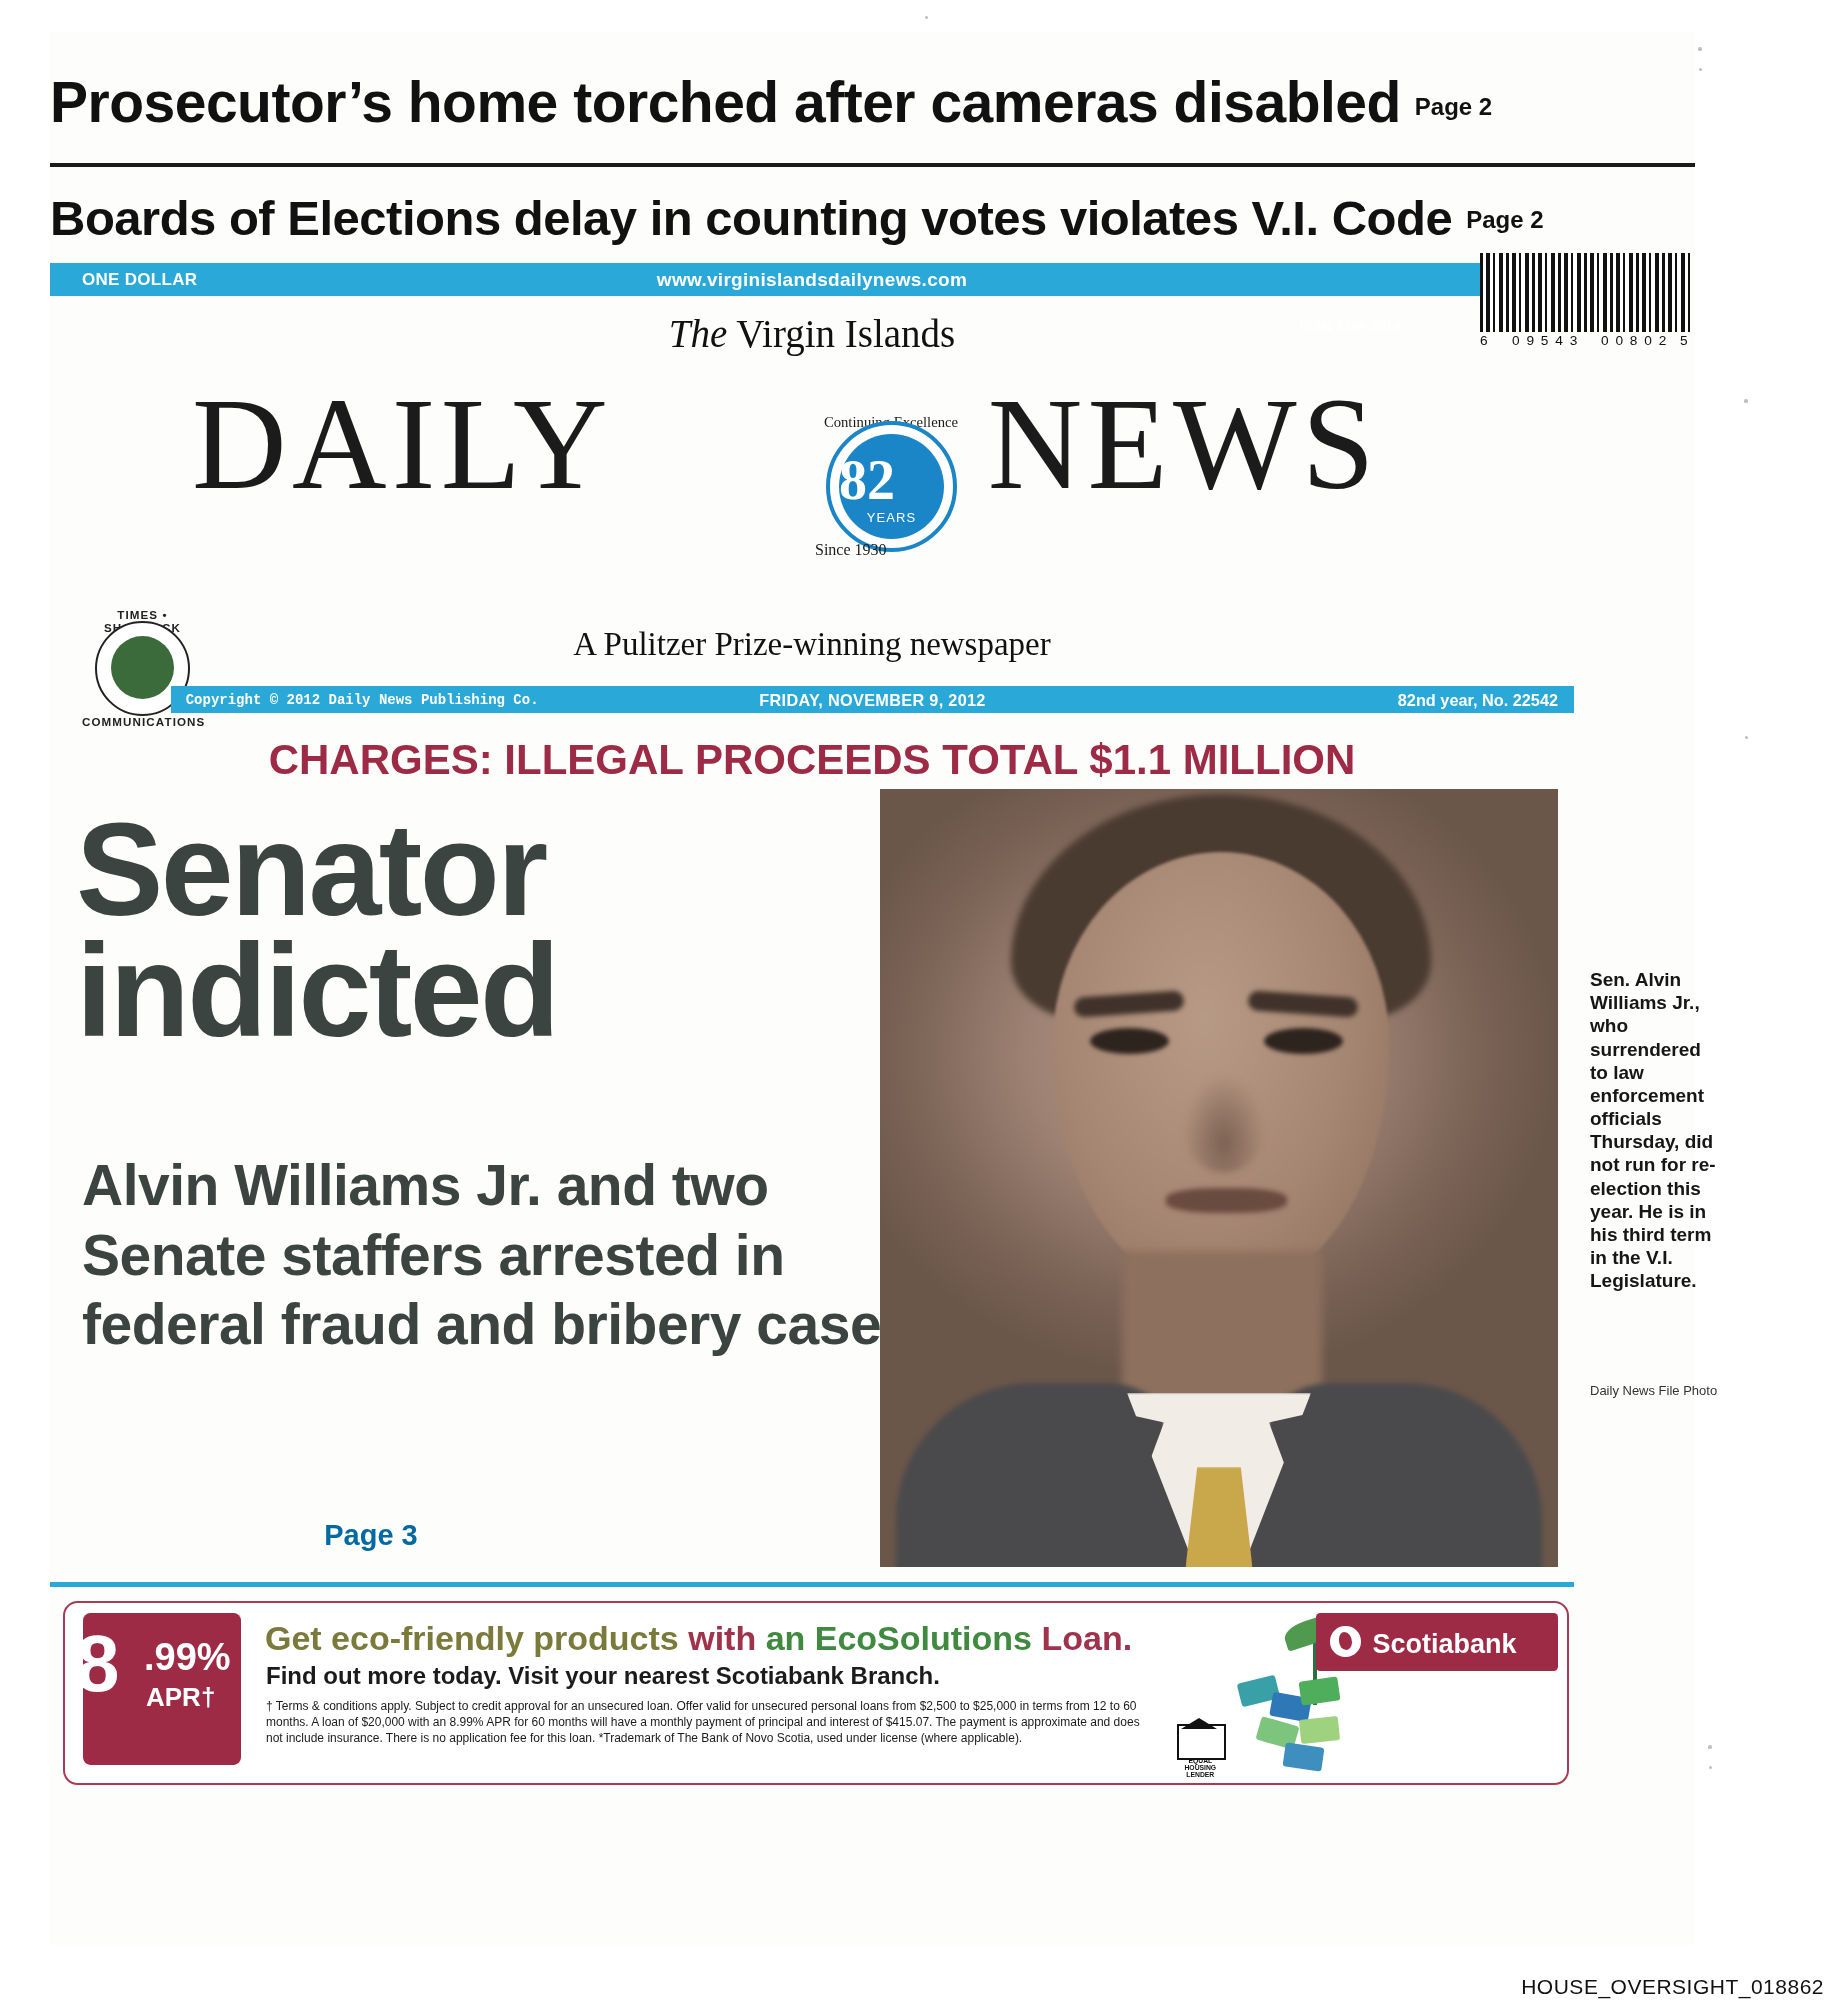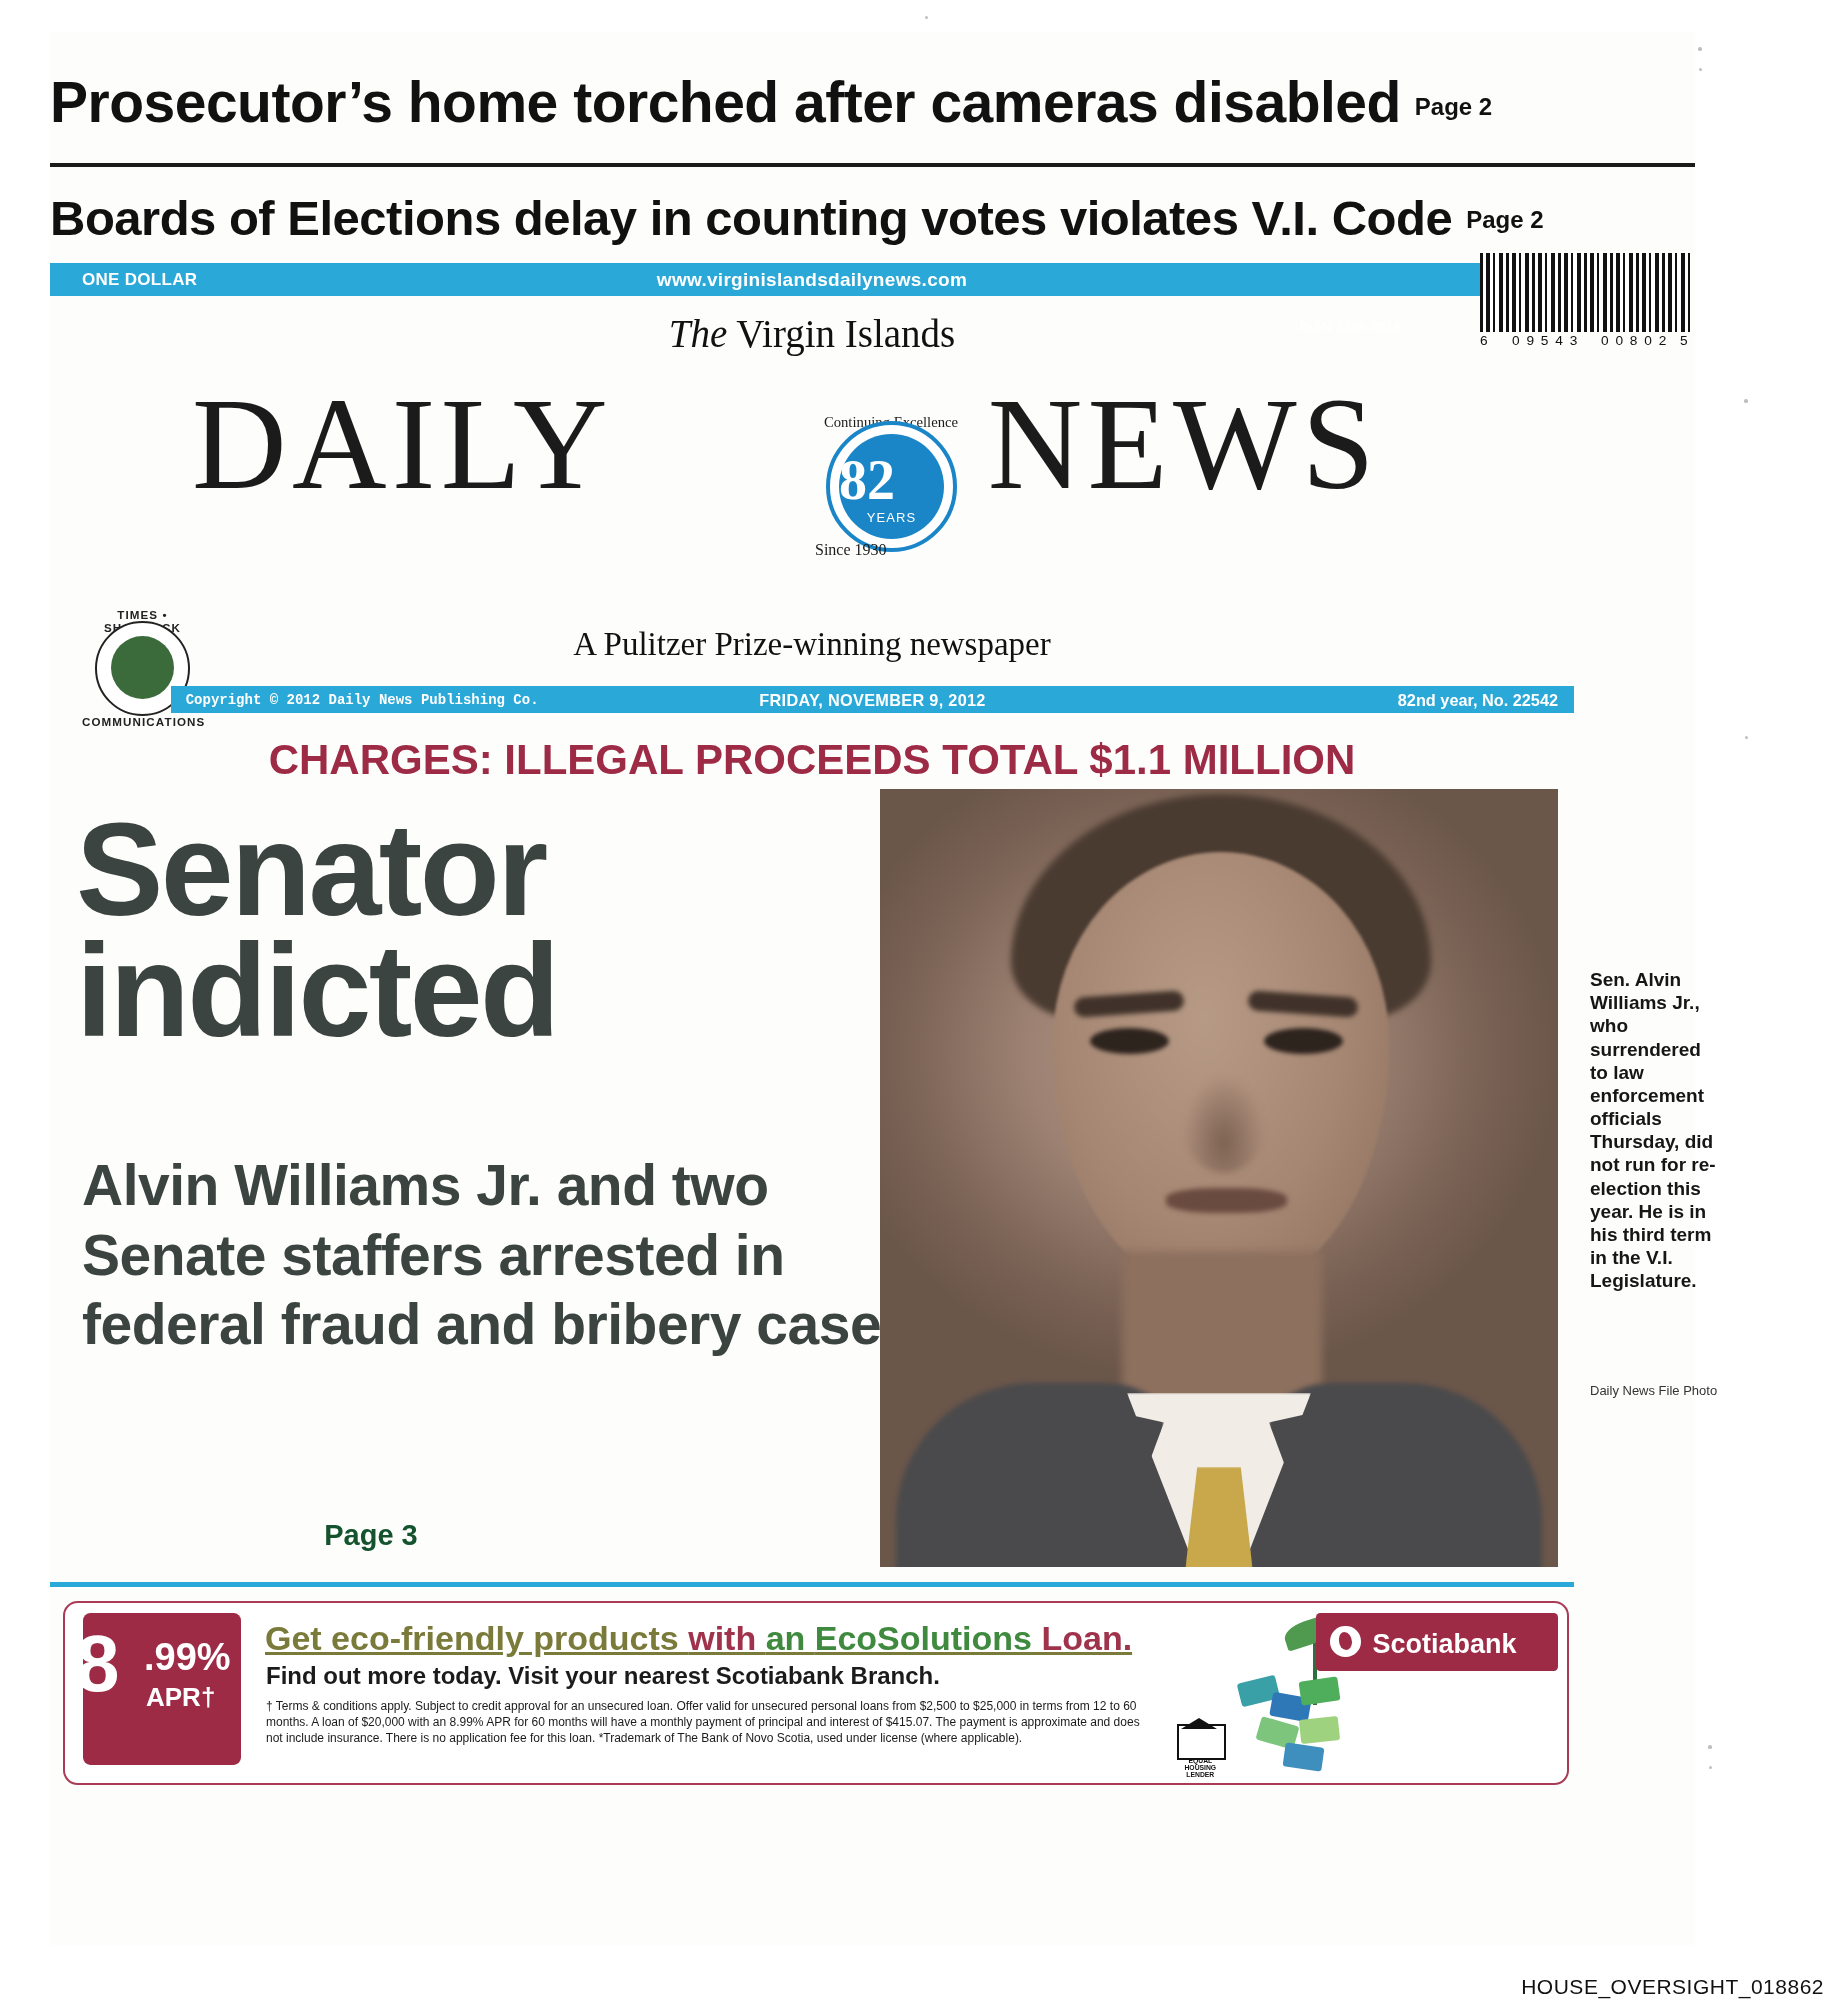--- a/index.html
+++ b/index.html
@@ -335,21 +335,21 @@
     letter-spacing: -0.5px;
   }
   #deck-page {
     position: absolute;
     left: 32px;
     top: 1487px;
     width: 578px;
     text-align: center;
     font-size: 29px;
     font-weight: bold;
-    color: #14532d;
+    color: #0369a1;
   }
 
   
   #photo {
     position: absolute;
     left: 830px;
     top: 757px;
     width: 678px;
     height: 778px;
     overflow: hidden;
@@ -525,21 +525,20 @@
     font-size: 26px;
     font-weight: bold;
     color: #ffffff;
   }
   #ad .headline-1 {
     position: absolute;
     left: 200px; top: 16px;
     font-size: 34px;
     font-weight: bold;
     color: #7a7a3a;
-    text-decoration: underline;
   }
   #ad .headline-1 .k-eco { color: #3f8a3f; }
   #ad .headline-1 .k-red { color: #a0334c; }
   #ad .headline-2 {
     position: absolute;
     left: 201px; top: 59px;
     font-size: 24px;
     font-weight: bold;
     color: #1b1b1b;
   }

